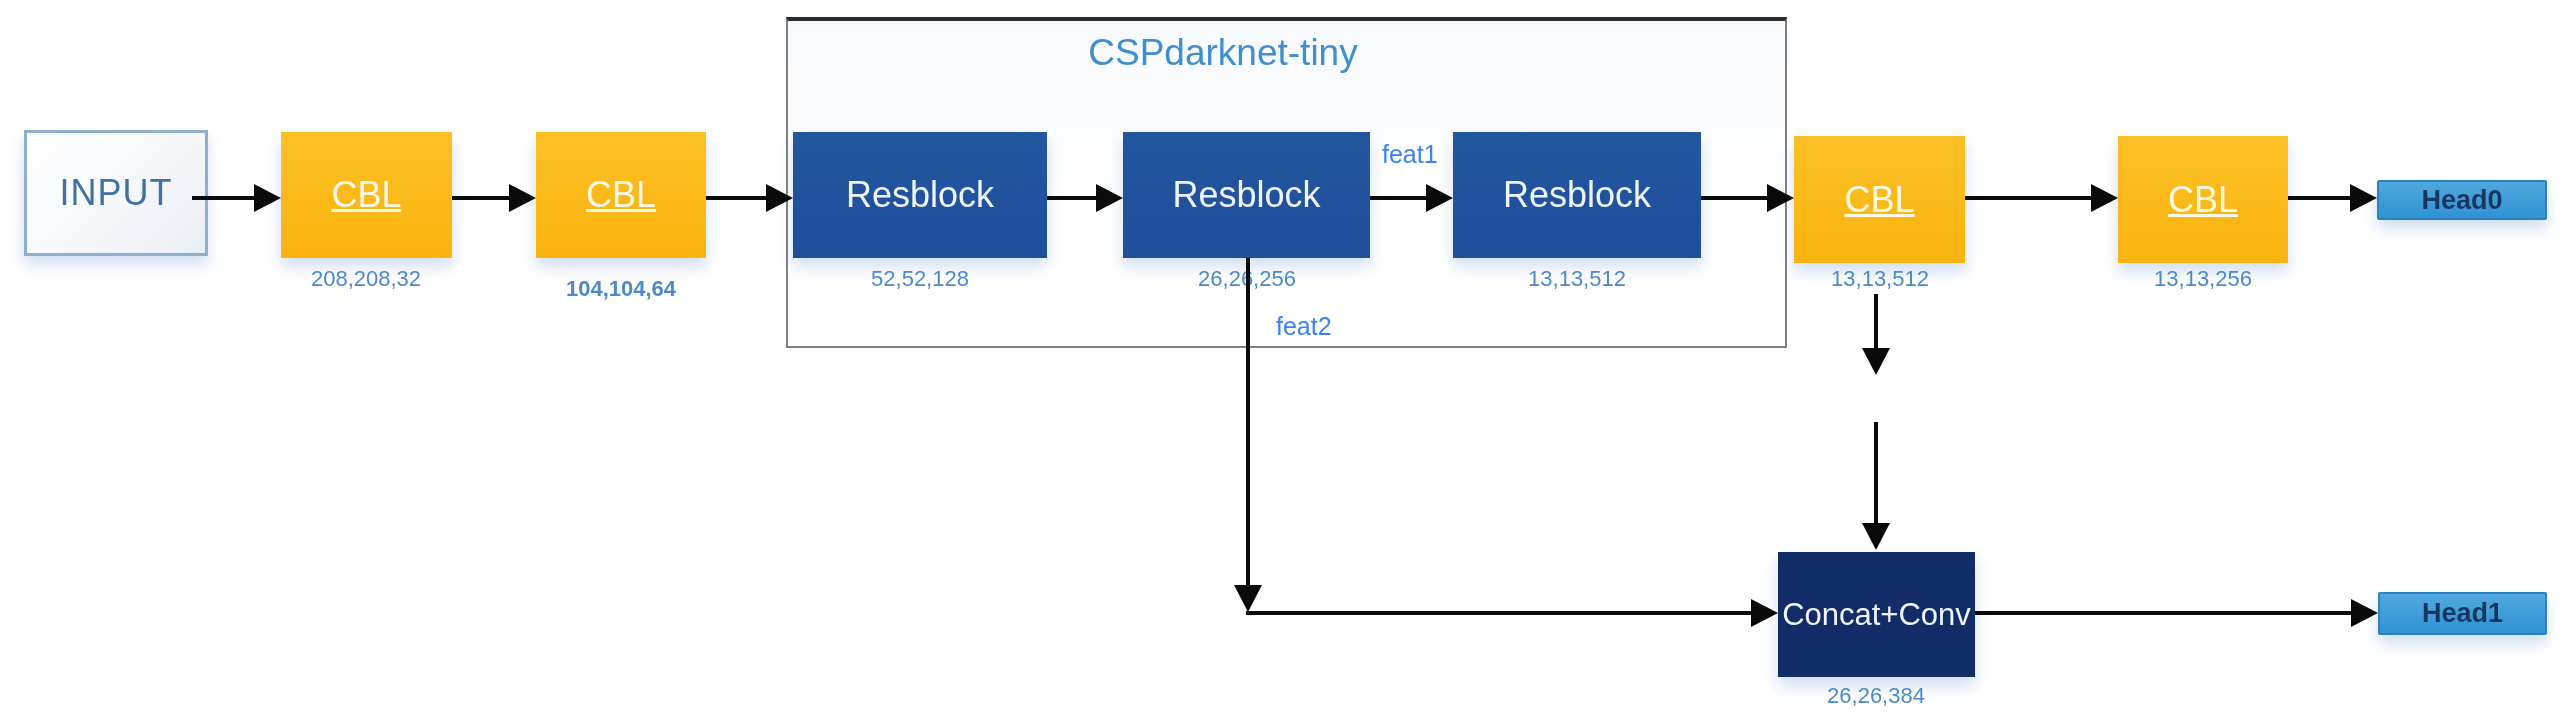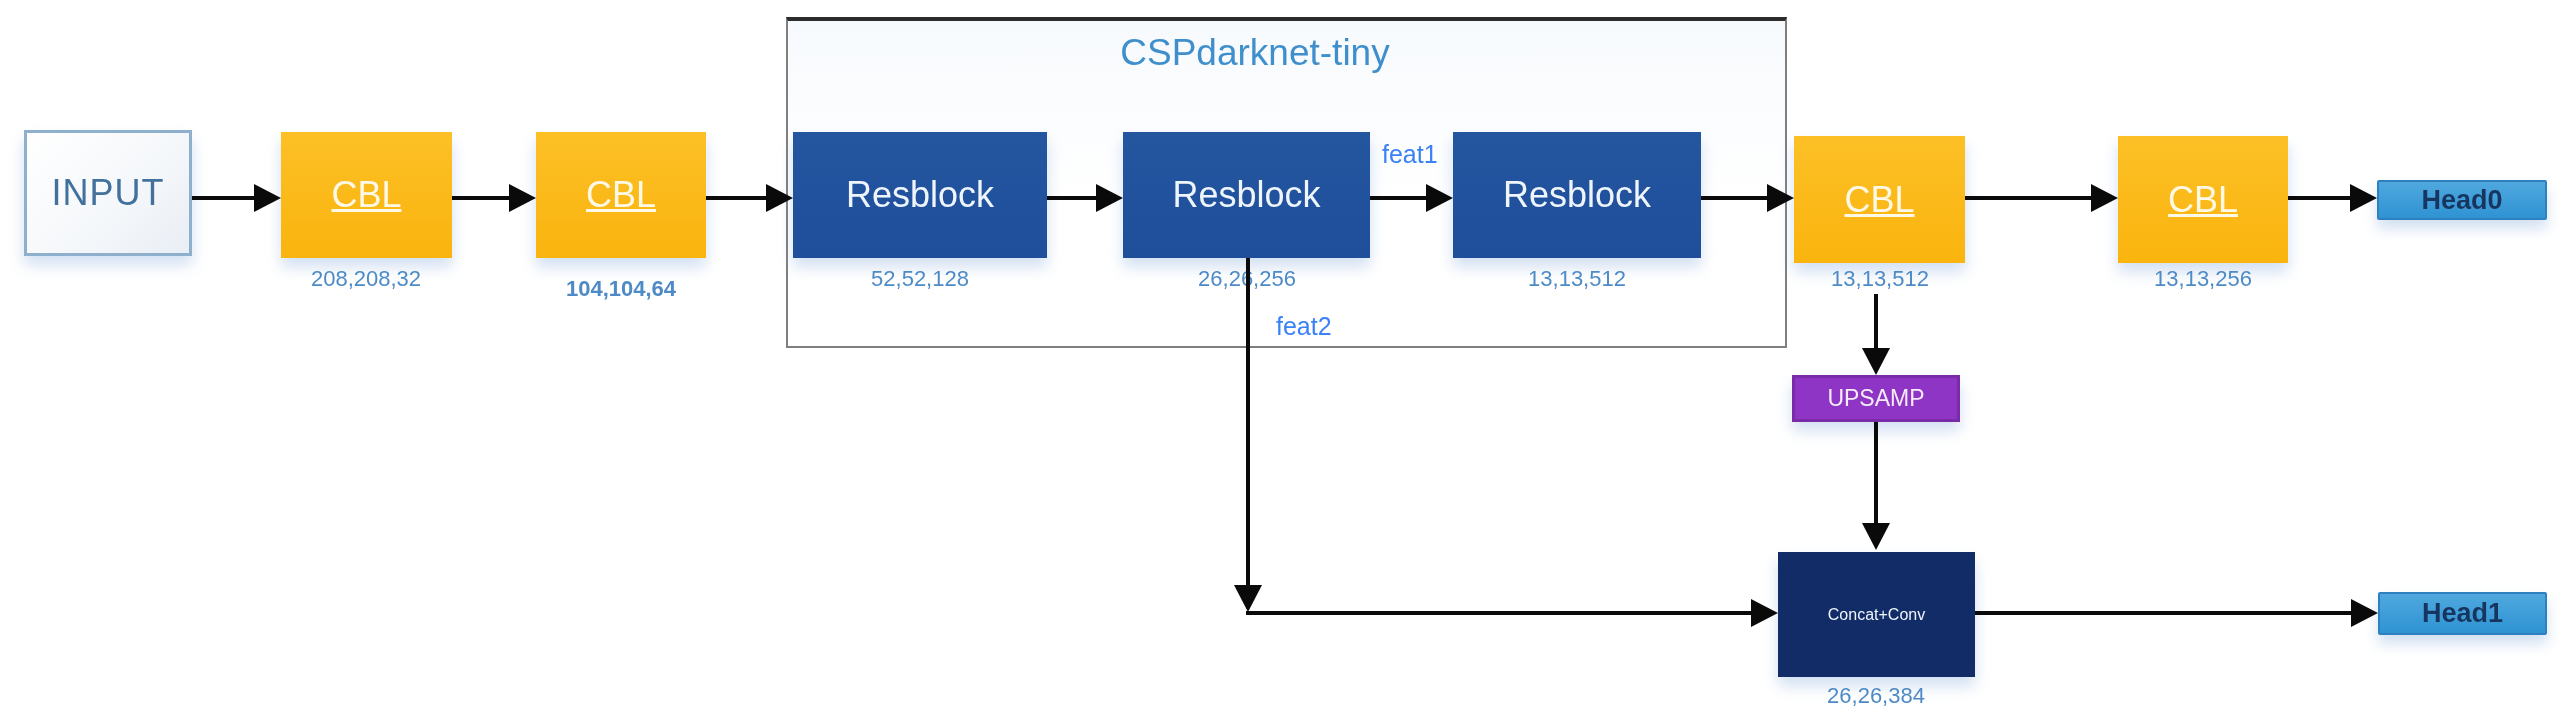--- a/index.html
+++ b/index.html
@@ -30,21 +30,21 @@
     text-decoration:underline;
   }
   .rblue{
     background:linear-gradient(180deg,#24569F 0%,#1F4E9B 100%);
     color:#EFF5FC;
     font-size:36px;
   }
   .navy{
     background:#122C68;
     color:#EFF5FC;
-    font-size:16px;
+    font-size:31px;
     text-align:right;
   }
   .purple{
     background:#8F35C5;
     border:3px solid #7A2CA8;
     color:#F5EBFA;
     font-size:23px;
   }
   .head{
     background:linear-gradient(180deg,#4FA8DE 0%,#2F93D3 100%);
@@ -92,23 +92,23 @@
     border-right:14px solid transparent;
     border-top:27px solid #0A0A0A;
   }
 </style>
 </head>
 <body>
 
 <div class="canvas">
 
   <div class="frame" style="left:786px;top:17px;width:1001px;height:331px;"></div>
-  <div class="frame-title" style="left:786px;top:32px;width:874px;margin-left:32px;">CSPdarknet-tiny</div>
-
-  <div class="node input-box shadow" style="left:24px;top:130px;width:168px;height:126px;">
+  <div class="frame-title" style="left:786px;top:32px;width:874px;">CSPdarknet-tiny</div>
+
+  <div class="node input-box shadow" style="left:24px;top:130px;width:184px;height:126px;">
     <span>INPUT</span>
   </div>
 
   <div class="node gold shadow" style="left:281px;top:132px;width:171px;height:126px;">
     <span>CBL</span>
   </div>
 
   <div class="node gold shadow" style="left:536px;top:132px;width:170px;height:126px;">
     <span>CBL</span>
   </div>
@@ -130,23 +130,20 @@
   </div>
 
   <div class="node gold shadow" style="left:2118px;top:136px;width:170px;height:127px;">
     <span>CBL</span>
   </div>
 
   <div class="node head shadow" style="left:2377px;top:180px;width:170px;height:40px;">
     <span>Head0</span>
   </div>
 
-  <div class="node purple shadow" style="left:1792px;top:375px;width:168px;height:47px;">
-    <span>UPSAMP</span>
-  </div>
 
   <div class="node navy shadow" style="left:1778px;top:552px;width:197px;height:125px;">
     <span>Concat+Conv</span>
   </div>
 
   <div class="node head shadow" style="left:2378px;top:592px;width:169px;height:43px;">
     <span>Head1</span>
   </div>
 
   <div class="dim" style="left:246px;top:266px;">208,208,32</div>

